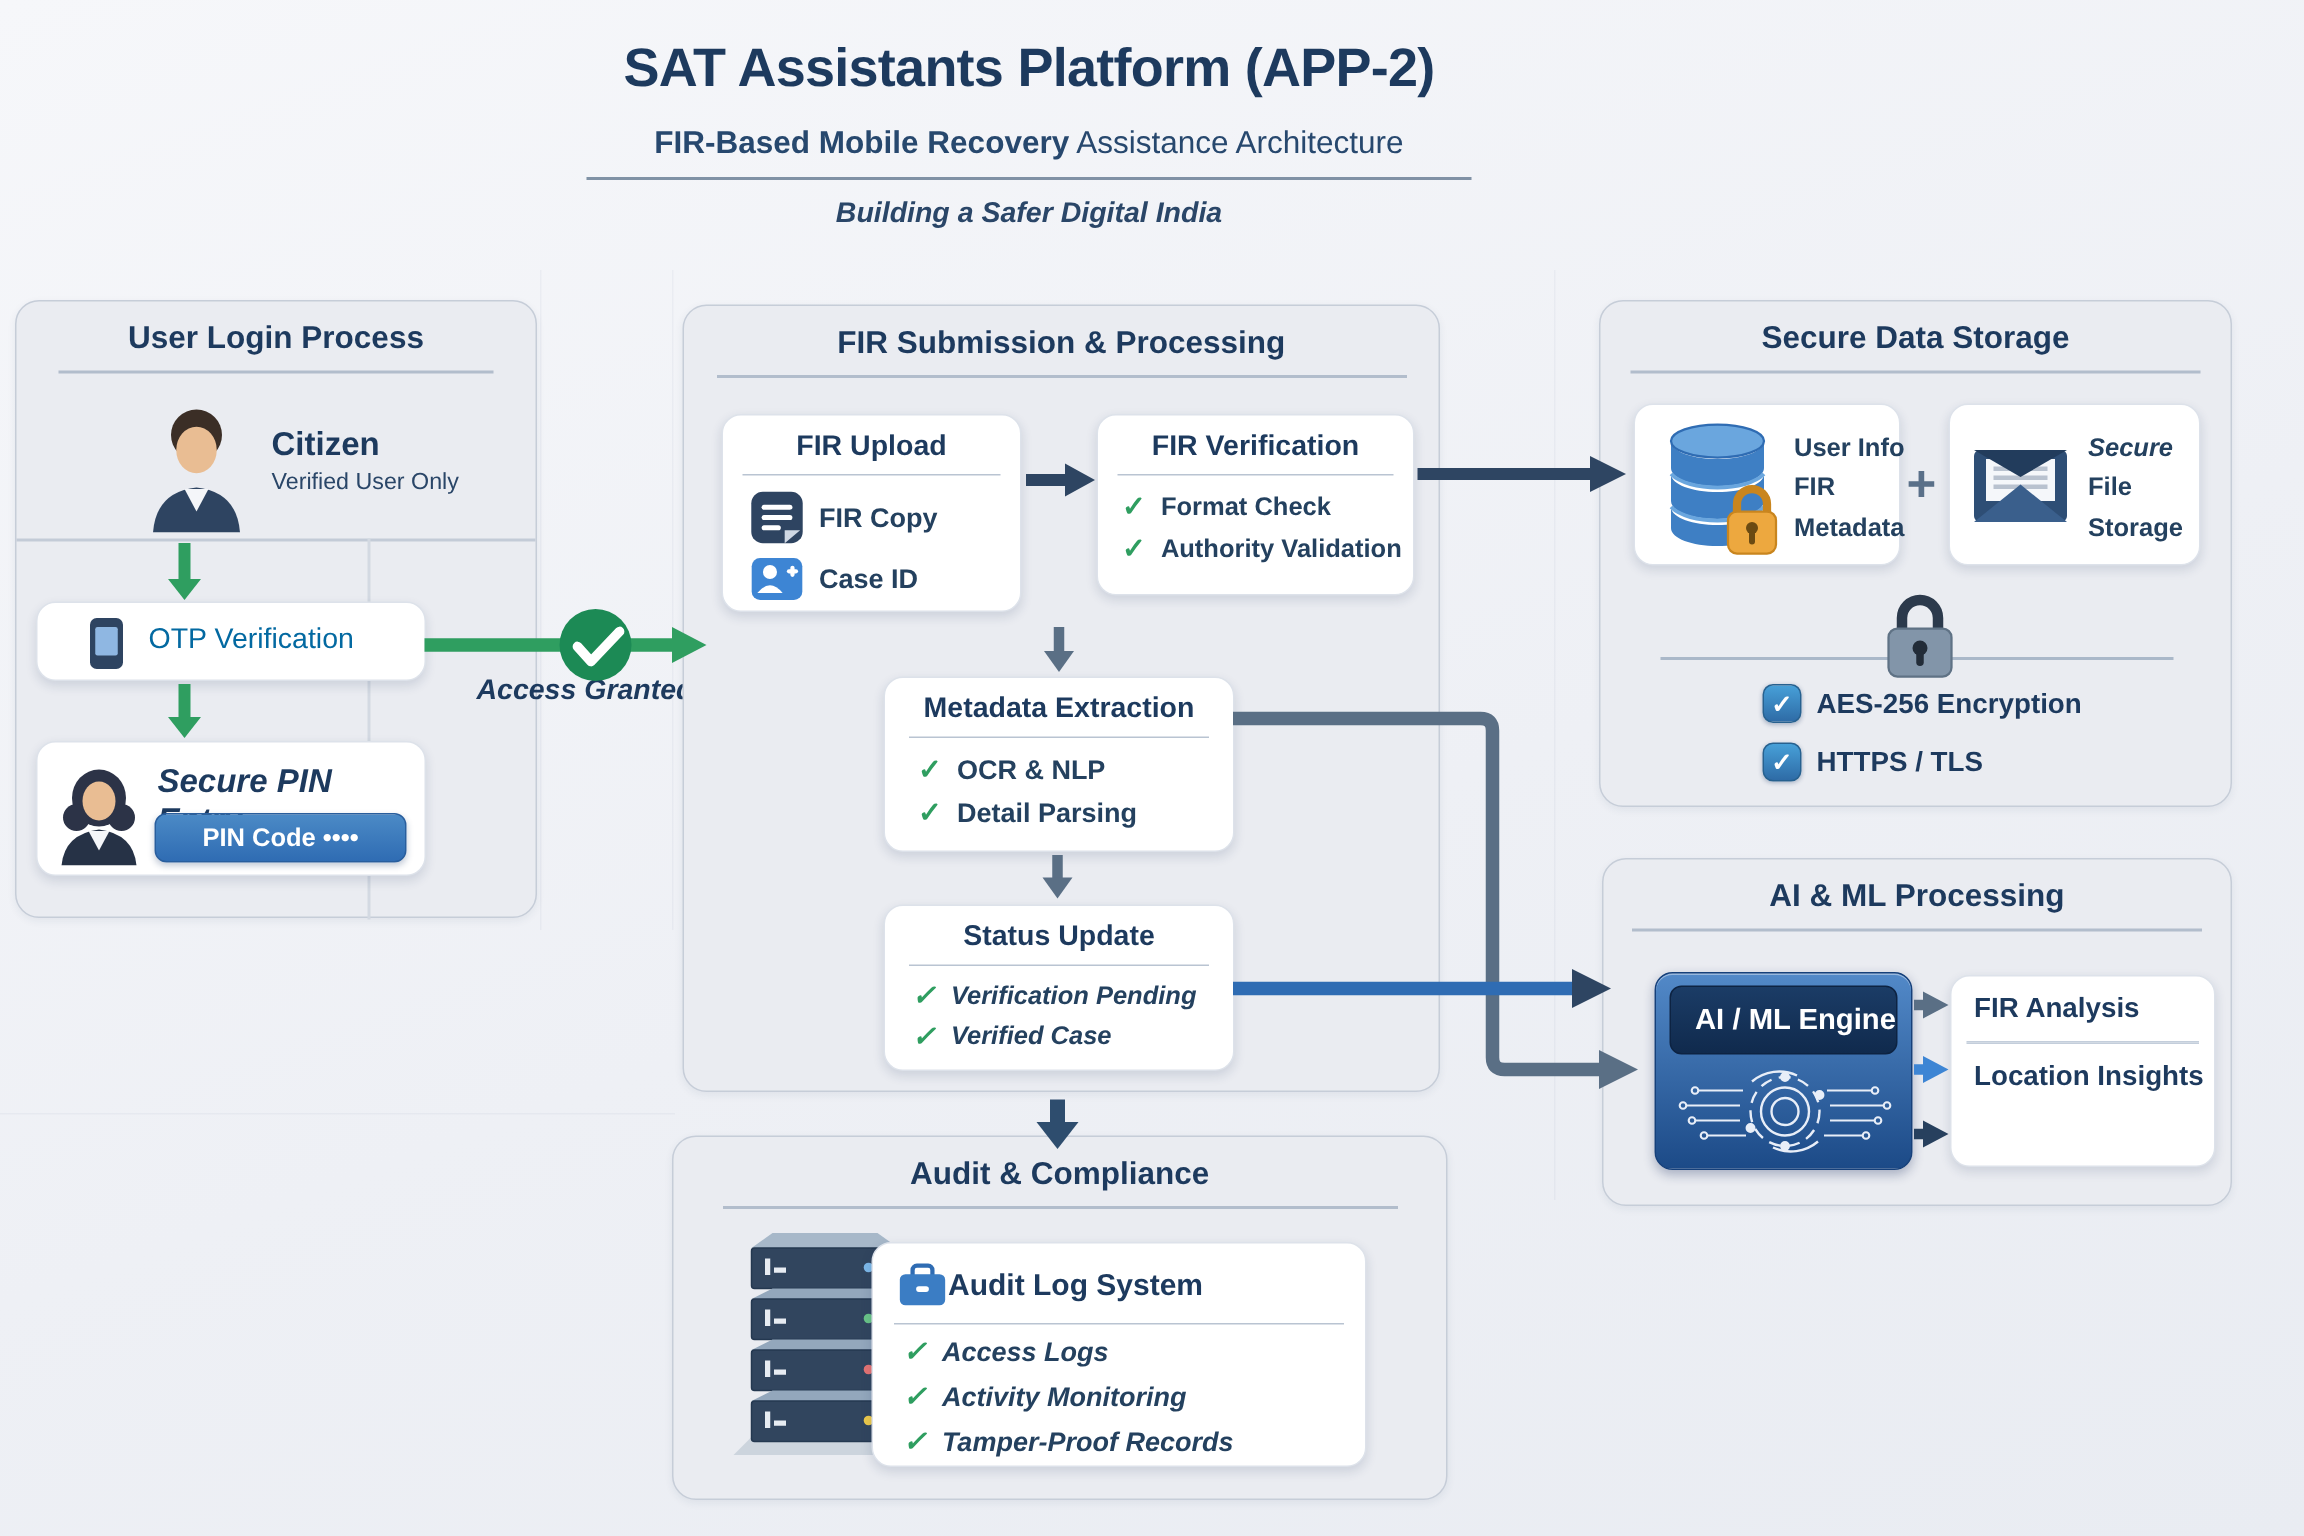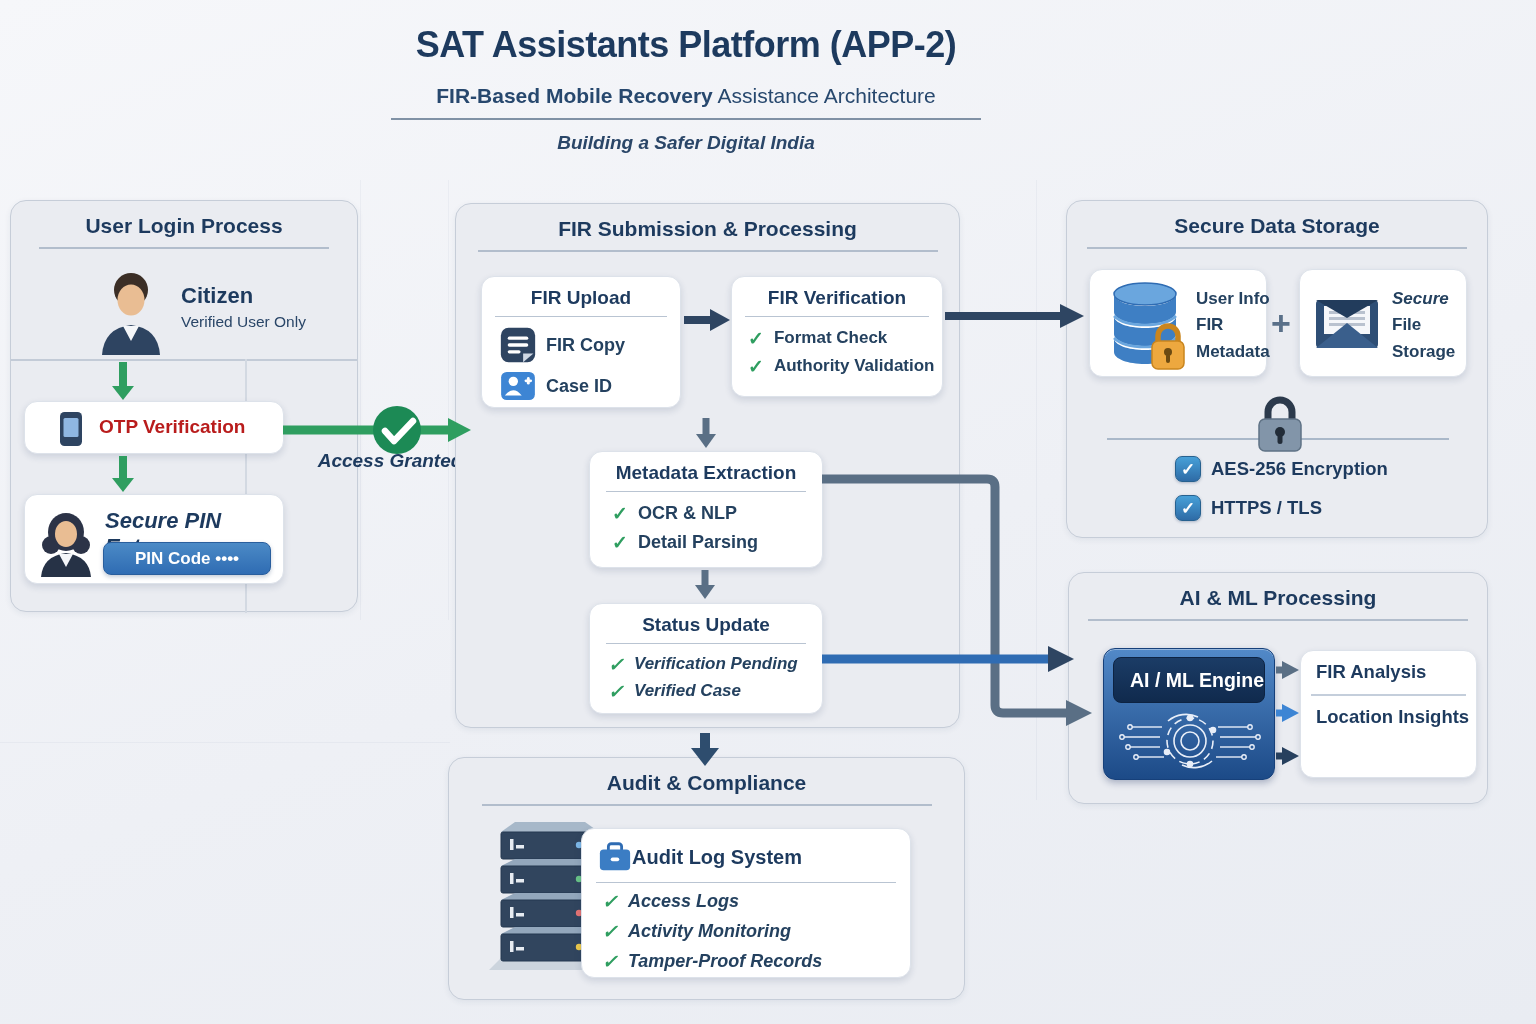--- a/index.html
+++ b/index.html
@@ -109,21 +109,21 @@
       <div class="citizen-note">Verified User Only</div>
     </div>
 
     <div class="wbox" style="left:13px; top:200px; width:260px; height:53px;">
       <div class="abs" style="left:34px; top:9px;">
         <svg width="24" height="36" viewBox="0 0 24 36">
           <rect x="1" y="1" width="22" height="34" rx="4.5" fill="#2e4461"></rect>
           <rect x="4.5" y="7" width="15" height="19" rx="1.5" fill="#8fb7e2"></rect>
         </svg>
       </div>
-      <div class="abs" style="left:74px; top:14px; font-size:19px; font-weight:700; color:#b91c1c;">OTP Verification</div>
+      <div class="abs" style="left:74px; top:14px; font-size:19px; font-weight:400; color:#0369a1;">OTP Verification</div>
     </div>
 
     <div class="wbox" style="left:13px; top:293px; width:260px; height:90px;">
       <div class="abs" style="left:12px; top:12px;">
         <svg width="58" height="70" viewBox="0 0 58 70">
           <ellipse cx="29" cy="25" rx="18" ry="19" fill="#2c3347"></ellipse>
           <circle cx="14" cy="38" r="9" fill="#2c3347"></circle>
           <circle cx="44" cy="38" r="9" fill="#2c3347"></circle>
           <ellipse cx="29" cy="27" rx="11" ry="13" fill="#e9bd93"></ellipse>
           <path d="M4,70 Q6,49 29,46 Q52,49 54,70 Z" fill="#263246"></path>

